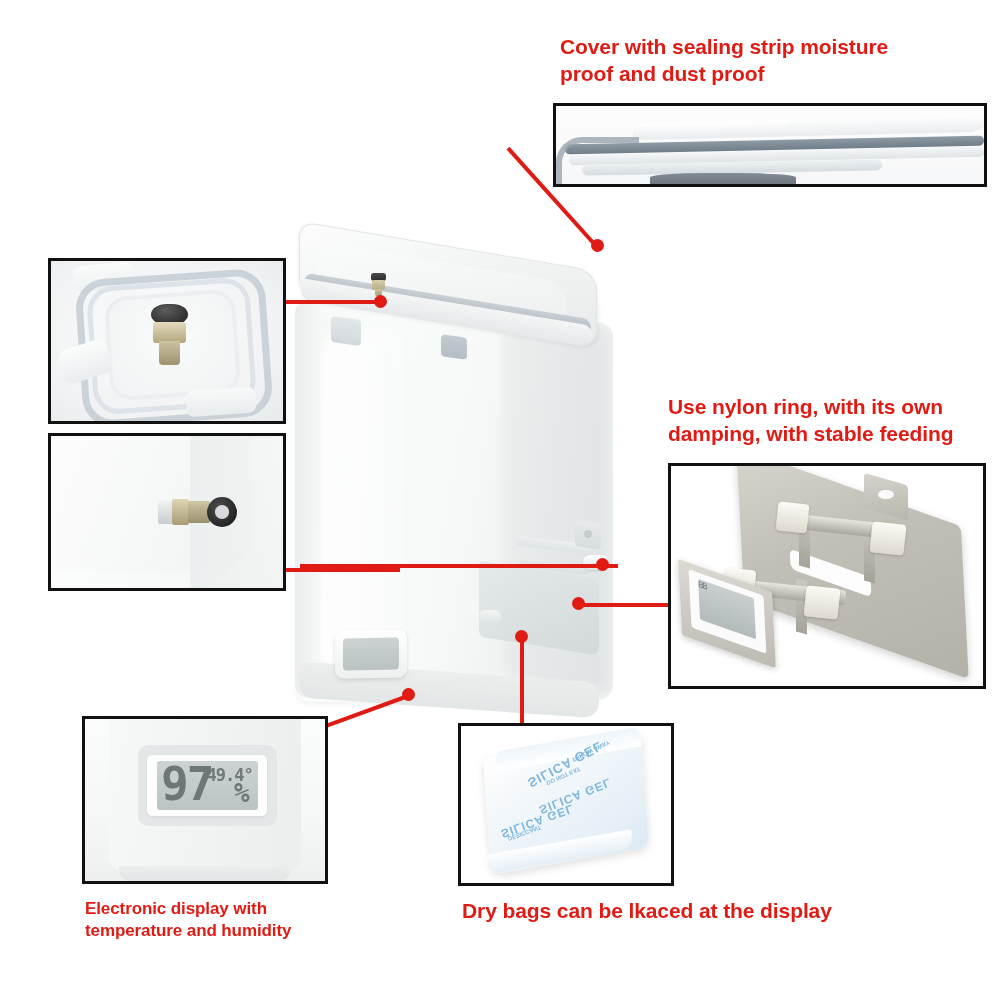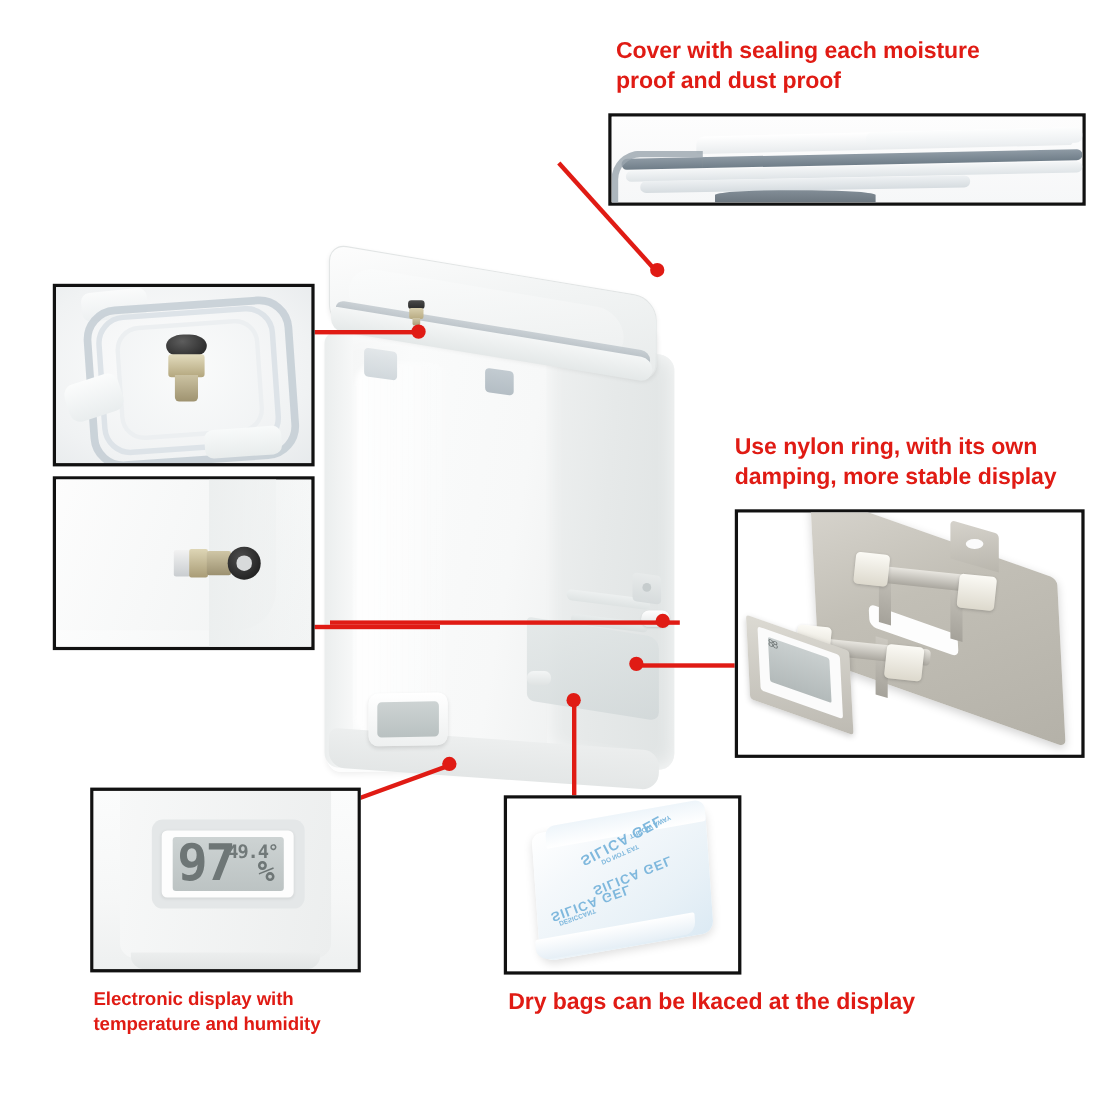--- a/index.html
+++ b/index.html
@@ -222,26 +222,26 @@
   .st3{left:18%;top:56%;font-size:12px;transform:rotate(-20deg) scaleY(-1);letter-spacing:1px;}
   .st4{left:40%;top:30%;font-size:6px;transform:rotate(-24deg) scaleY(-1);}
   .st5{left:22%;top:66%;font-size:6px;transform:rotate(-20deg) scaleY(-1);}
   .st6{left:52%;top:14%;font-size:6px;transform:rotate(-26deg) scaleY(-1);}
 </style>
 </head>
 <body>
 
 <div id="stage">
 
-  <div class="callout-text" style="left:560px;top:34px;width:400px;font-size:21px;">Cover with sealing each moisture
+  <div class="callout-text" style="left:560px;top:34px;width:400px;font-size:21px;">Cover with sealing strip moisture
 proof and dust proof</div>
 
 
   <div class="callout-text" style="left:668px;top:394px;width:320px;font-size:21px;">Use nylon ring, with its own
-damping, more stable display</div>
+damping, with stable feeding</div>
 
   <div class="callout-text" style="left:85px;top:898px;width:320px;font-size:17px;">Electronic display with
 temperature and humidity</div>
 
   <div class="callout-text" style="left:462px;top:898px;width:420px;font-size:21px;">Dry bags can be lkaced at the display</div>
 
   <div id="product">
     <div class="body-main"></div>
     <div class="body-right"></div>
     <div class="body-left-edge"></div>

